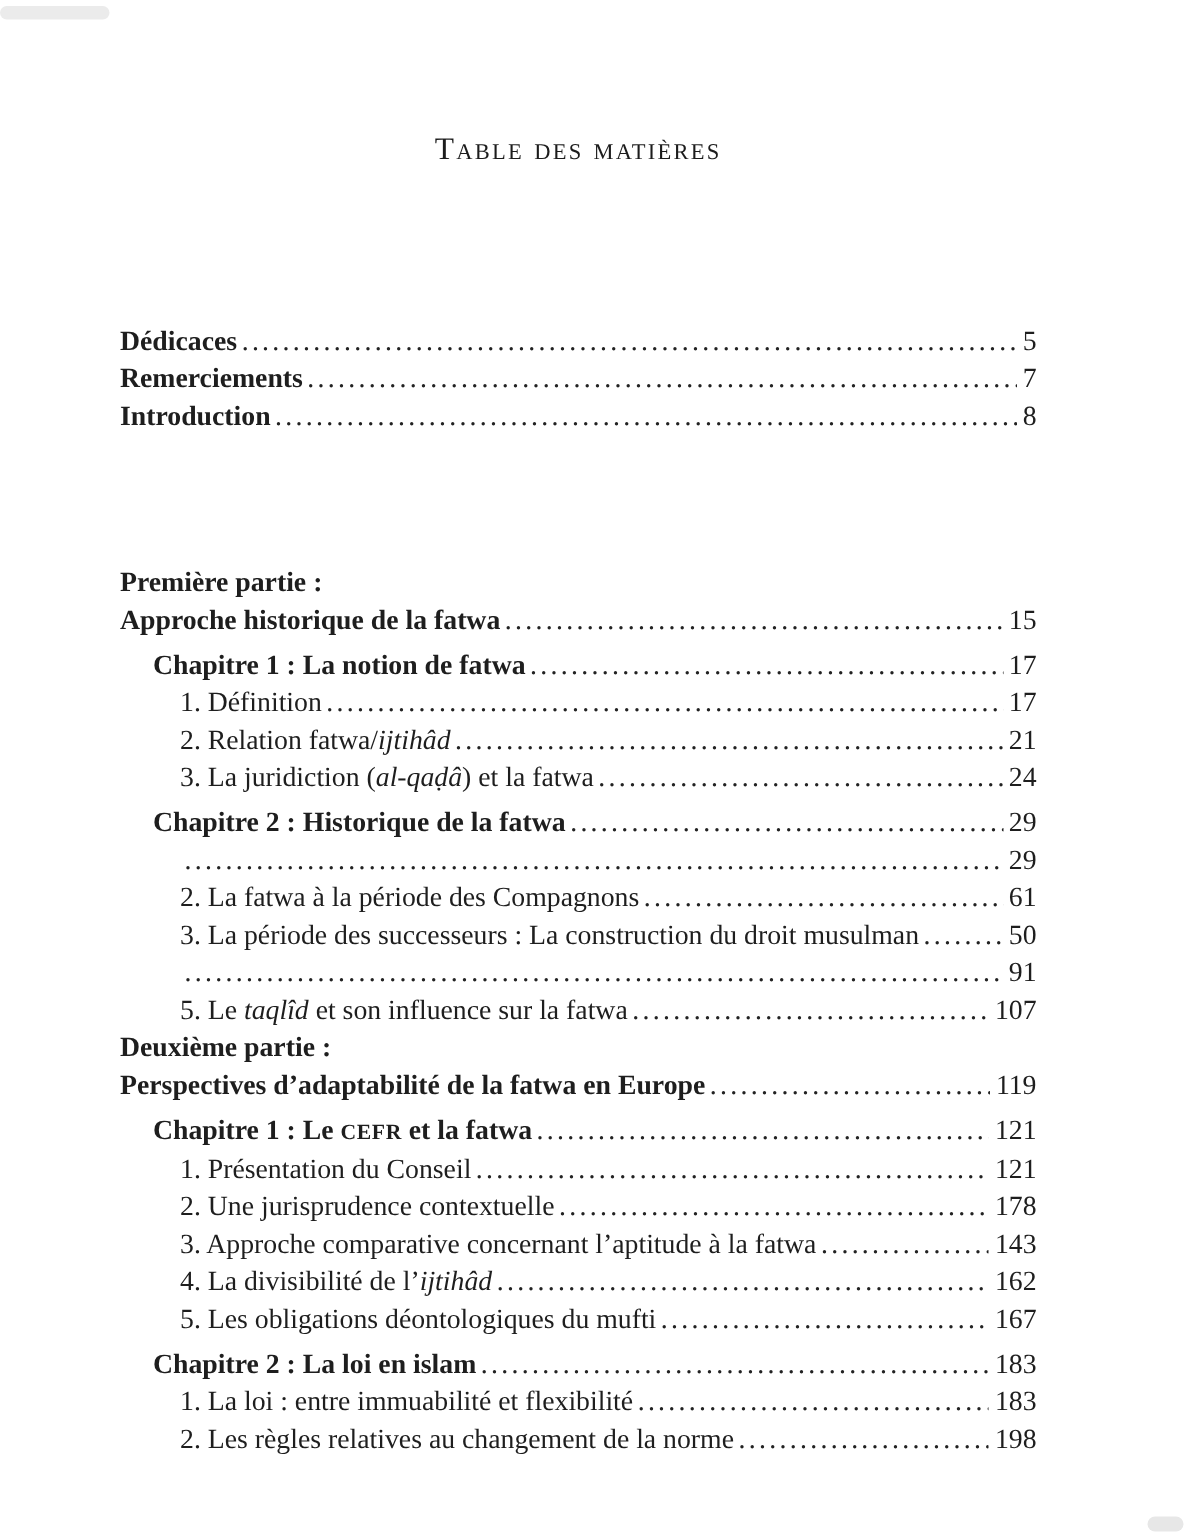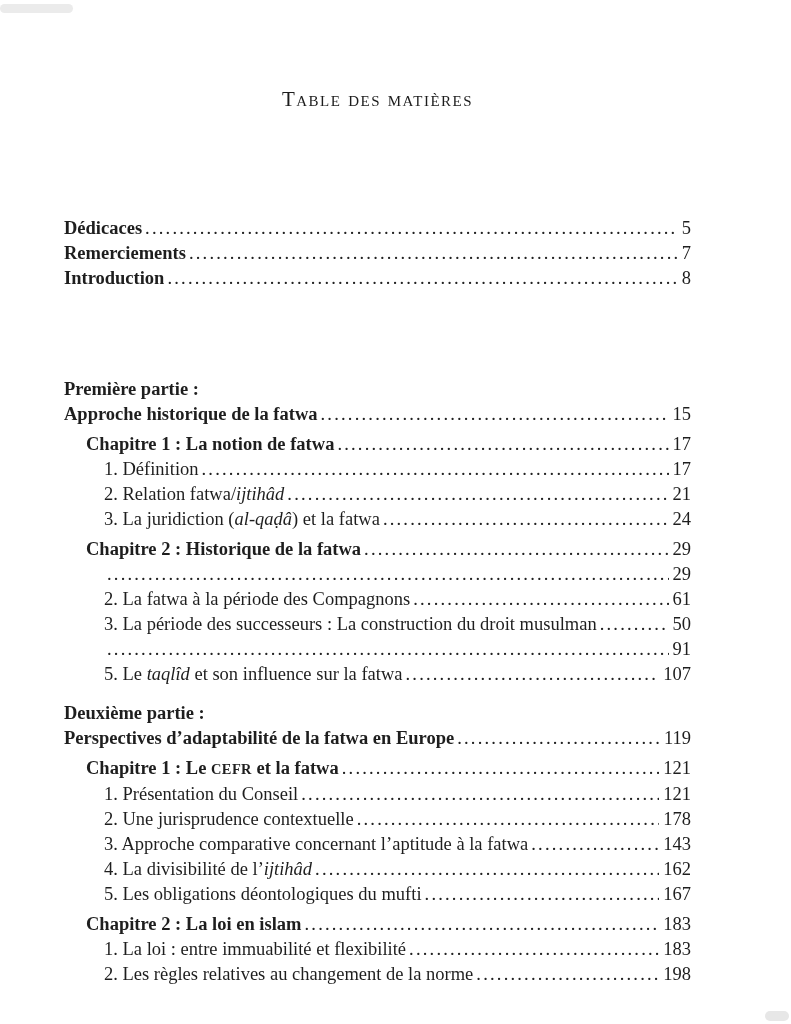--- a/index.html
+++ b/index.html
@@ -6,21 +6,21 @@
     margin: 0;
     padding: 0;
     background: #ffffff;
   }
   .page {
     position: relative;
     width: 791px;
     height: 1024px;
     background: #ffffff;
     box-sizing: border-box;
-    padding: 86px 100px 0 64px;
+    padding: 86px 100px 0 80px;
     font-family: "Liberation Serif", "DejaVu Serif", serif;
     color: #1e1e1e;
     overflow: hidden;
   }
   .artifact {
     position: absolute;
     background: #ebebeb;
     border-radius: 5px;
   }
   .artifact-tl { left: 0; top: 4px; width: 73px; height: 9px; }
@@ -33,21 +33,21 @@
     font-variant: small-caps;
     letter-spacing: 1.5px;
     text-align: center;
     color: #1c1c1c;
     line-height: 26px;
   }
 
   .toc { font-size: 18.5px; }
   .group-front { margin-top: 104px; text-align: center; }
   .group-p1 { margin-top: 86px; }
-  .group-p2 { margin-top: 14px; }
+  .group-p2 { }
 
   .row {
     display: flex;
     align-items: baseline;
     line-height: 25px;
   }
   .row.l1 { padding-left: 22px; margin-top: 5px; }
   .row.l2 { padding-left: 40px; }
 
   .label { white-space: nowrap; }

